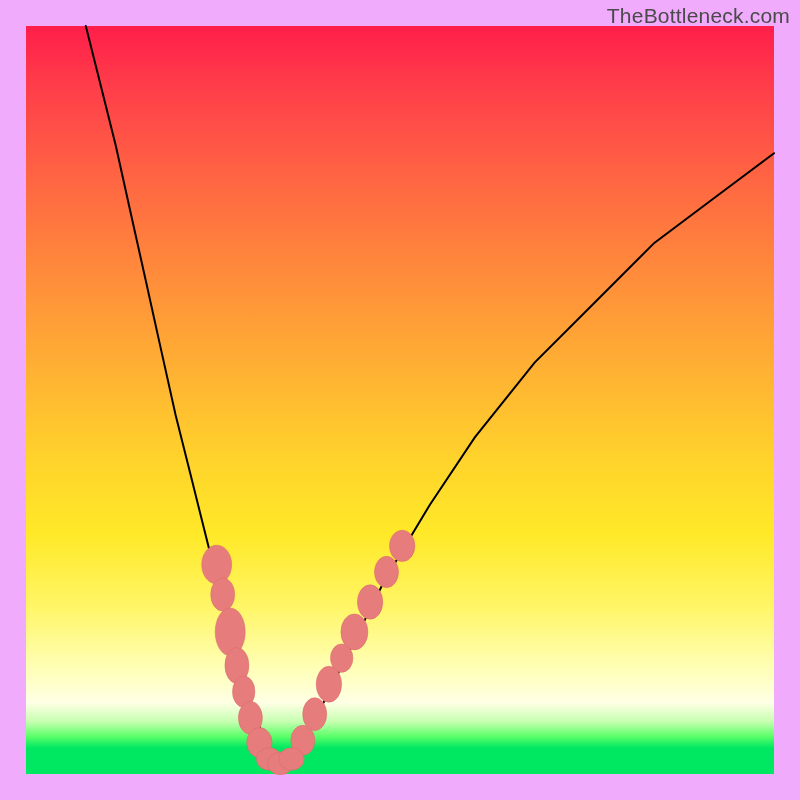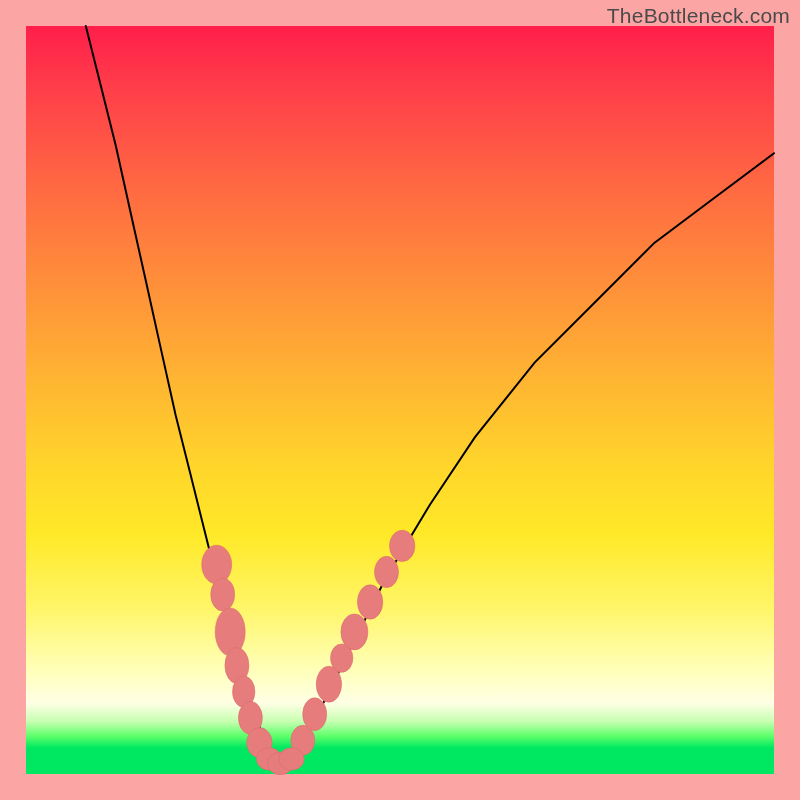--- a/index.html
+++ b/index.html
@@ -8,21 +8,21 @@
     width: 800px;
     height: 800px;
     overflow: hidden;
     background: #000;
     font-family: Arial, Helvetica, sans-serif;
   }
   .frame {
     position: relative;
     width: 800px;
     height: 800px;
-    background: #fca5a5;
+    background: #f0abfc;
   }
   .plot-area {
     position: absolute;
     left: 26px;
     top: 26px;
     width: 748px;
     height: 748px;
     
     background: linear-gradient(
       to bottom,

